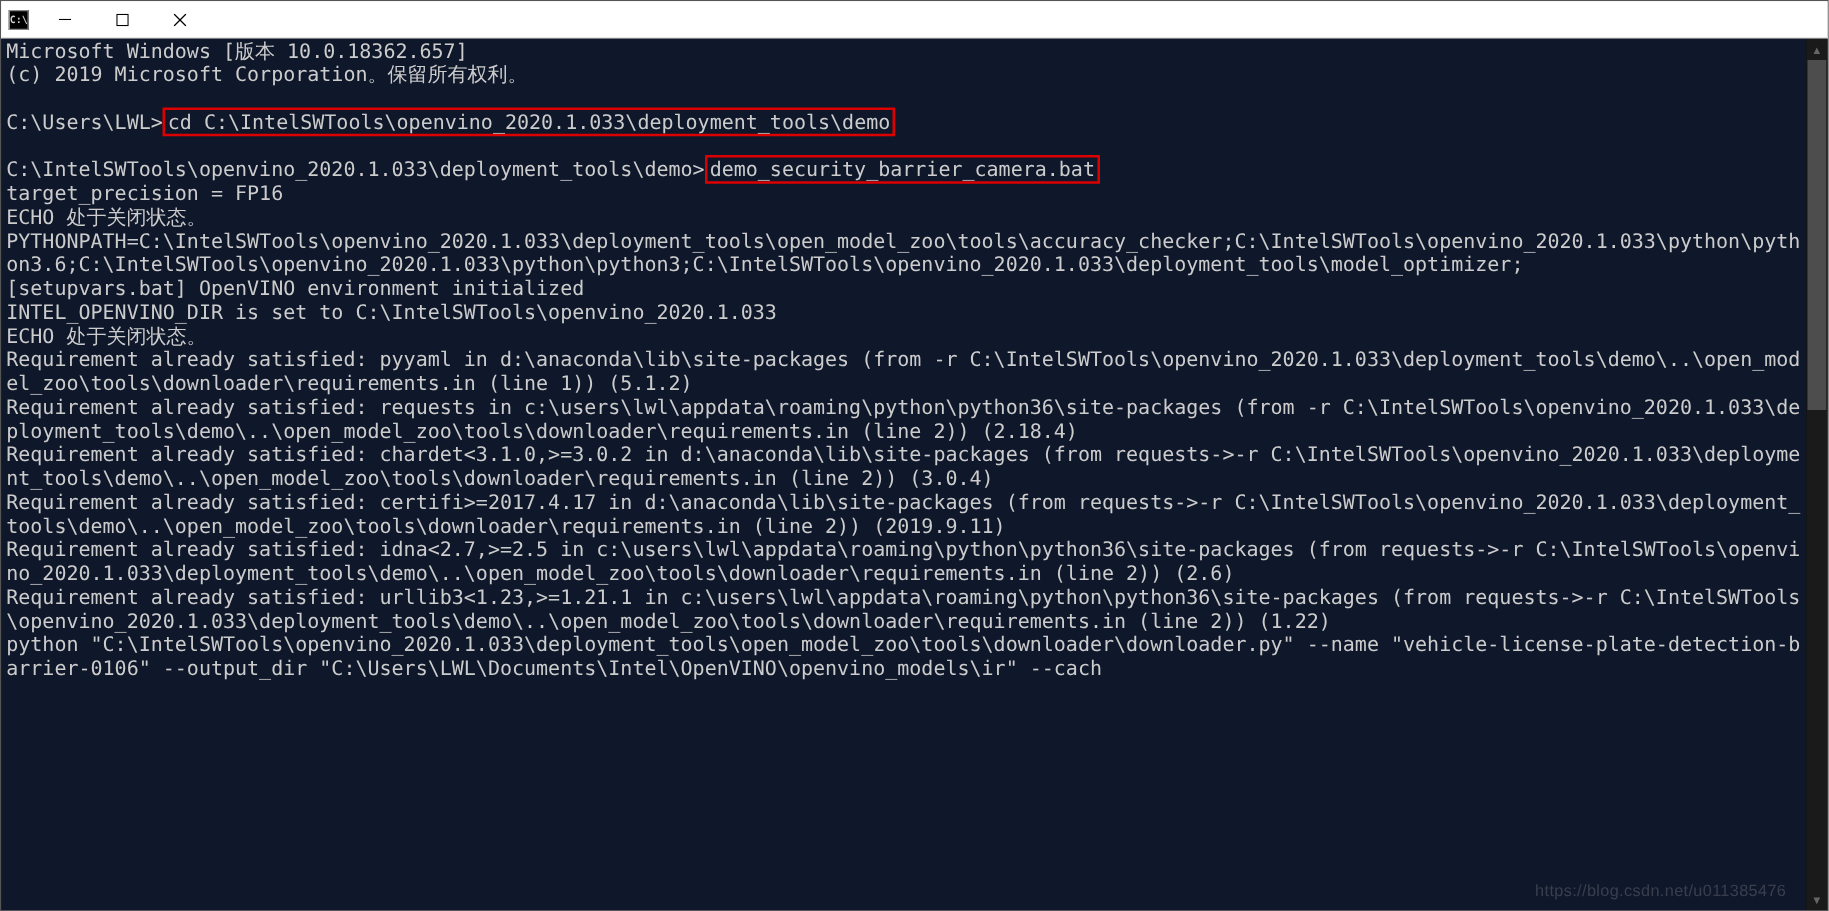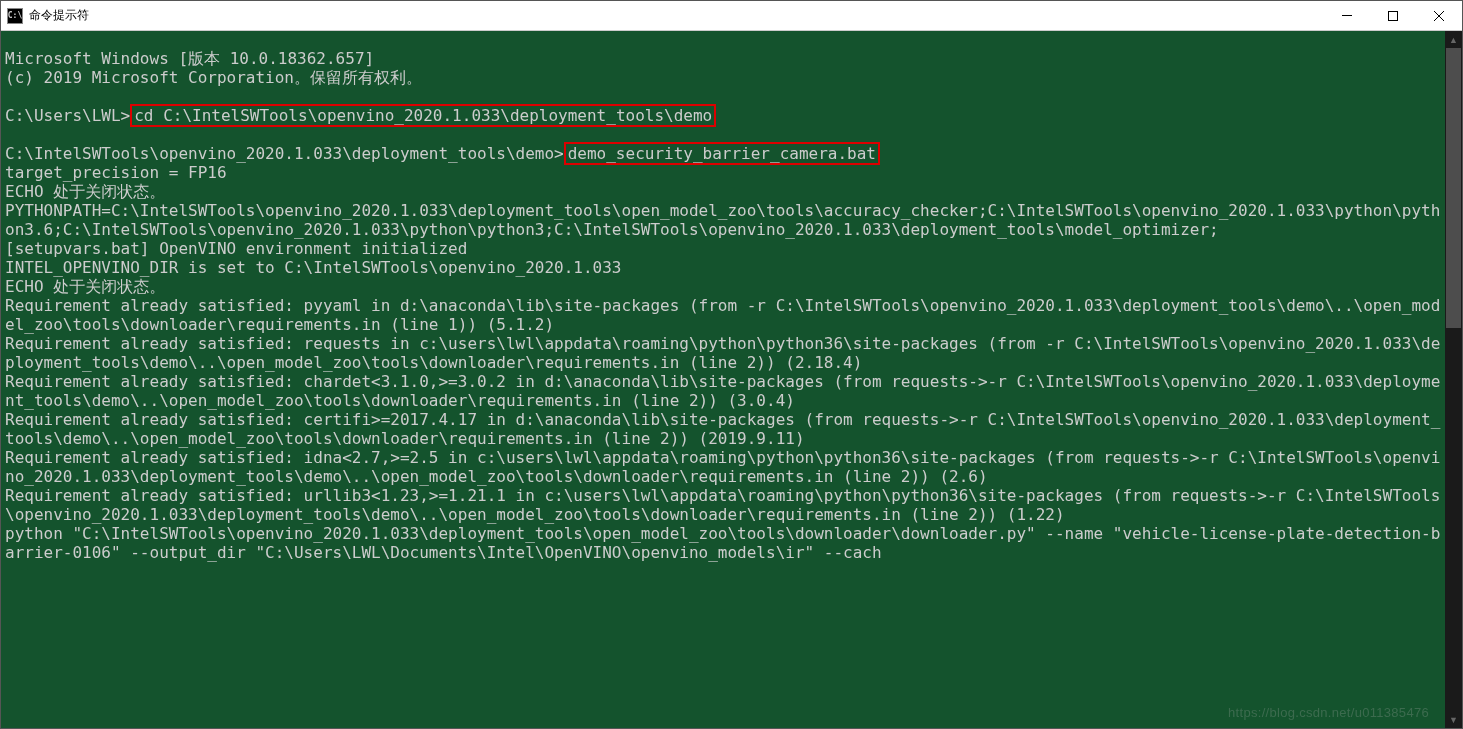--- a/index.html
+++ b/index.html
@@ -58,26 +58,26 @@
       color: #000;
       font-size: 11px;
     }
     .terminal-wrap {
       flex: 1;
       display: flex;
       background: #000;
     }
     .terminal {
       flex: 1;
-      background: #14532d;
+      background: #0f172a;
       color: #ccc;
       font-family: "NSimSun", "SimSun", "Consolas", monospace;
       font-size: 16px;
       line-height: 19px;
-      padding: 18px 0 0 4px;
+      padding: 0 0 0 4px;
       white-space: pre-wrap;
       word-break: break-all;
       overflow: hidden;
       position: relative;
     }
     .scrollbar {
       width: 17px;
       background: #1a1a1a;
       position: relative;
     }
@@ -116,21 +116,20 @@
       font-family: Liberation Sans, sans-serif;
       letter-spacing: 0.3px;
     }
   </style>
 </head>
 <body>
 
 <div class="window">
   <div class="titlebar">
     <div class="titlebar-icon">C:\</div>
-    <div class="titlebar-title">命令提示符</div>
     <div class="titlebar-controls">
       <div class="titlebar-btn">
         <svg width="10" height="1">
             <rect width="10" height="1" fill="#000"></rect>
           </svg>
       </div>
       <div class="titlebar-btn">
         <svg width="10" height="10">
             <rect x="0.5" y="0.5" width="9" height="9" fill="none" stroke="#000" stroke-width="1"></rect>
           </svg>

